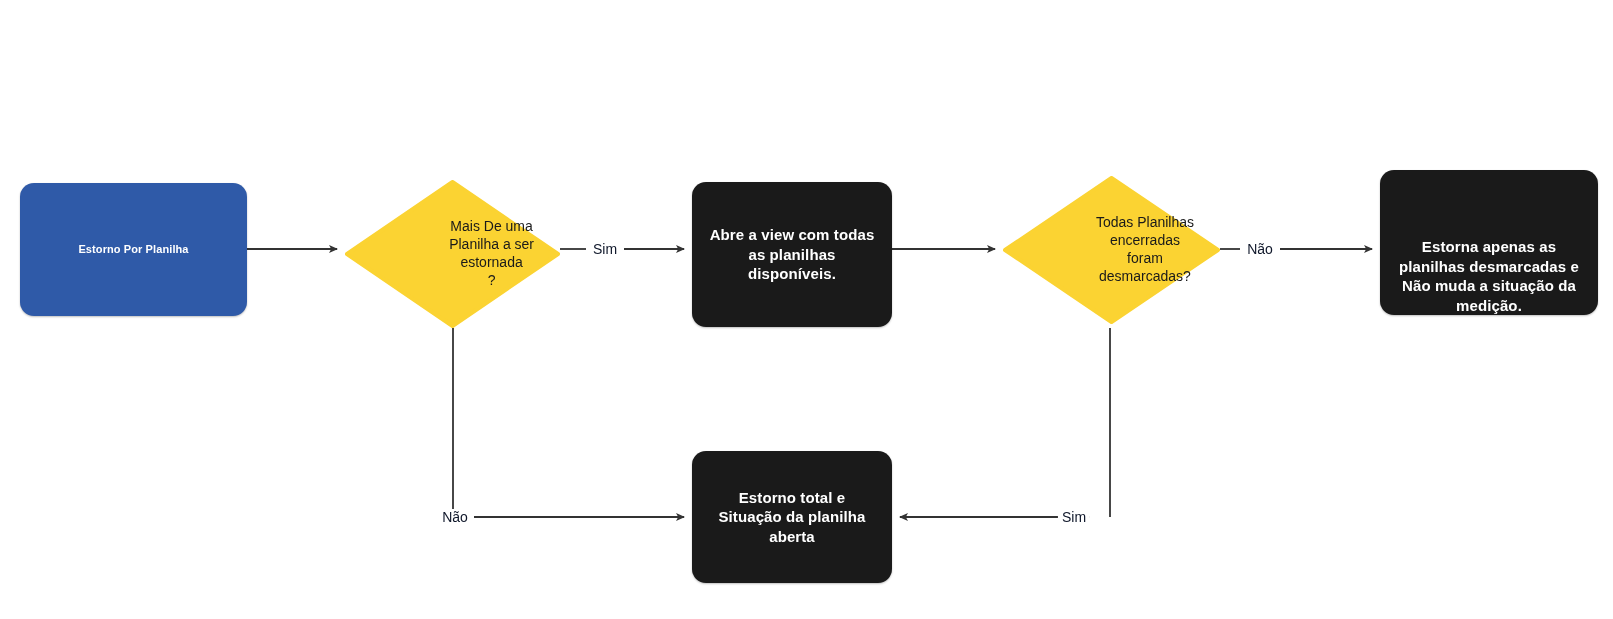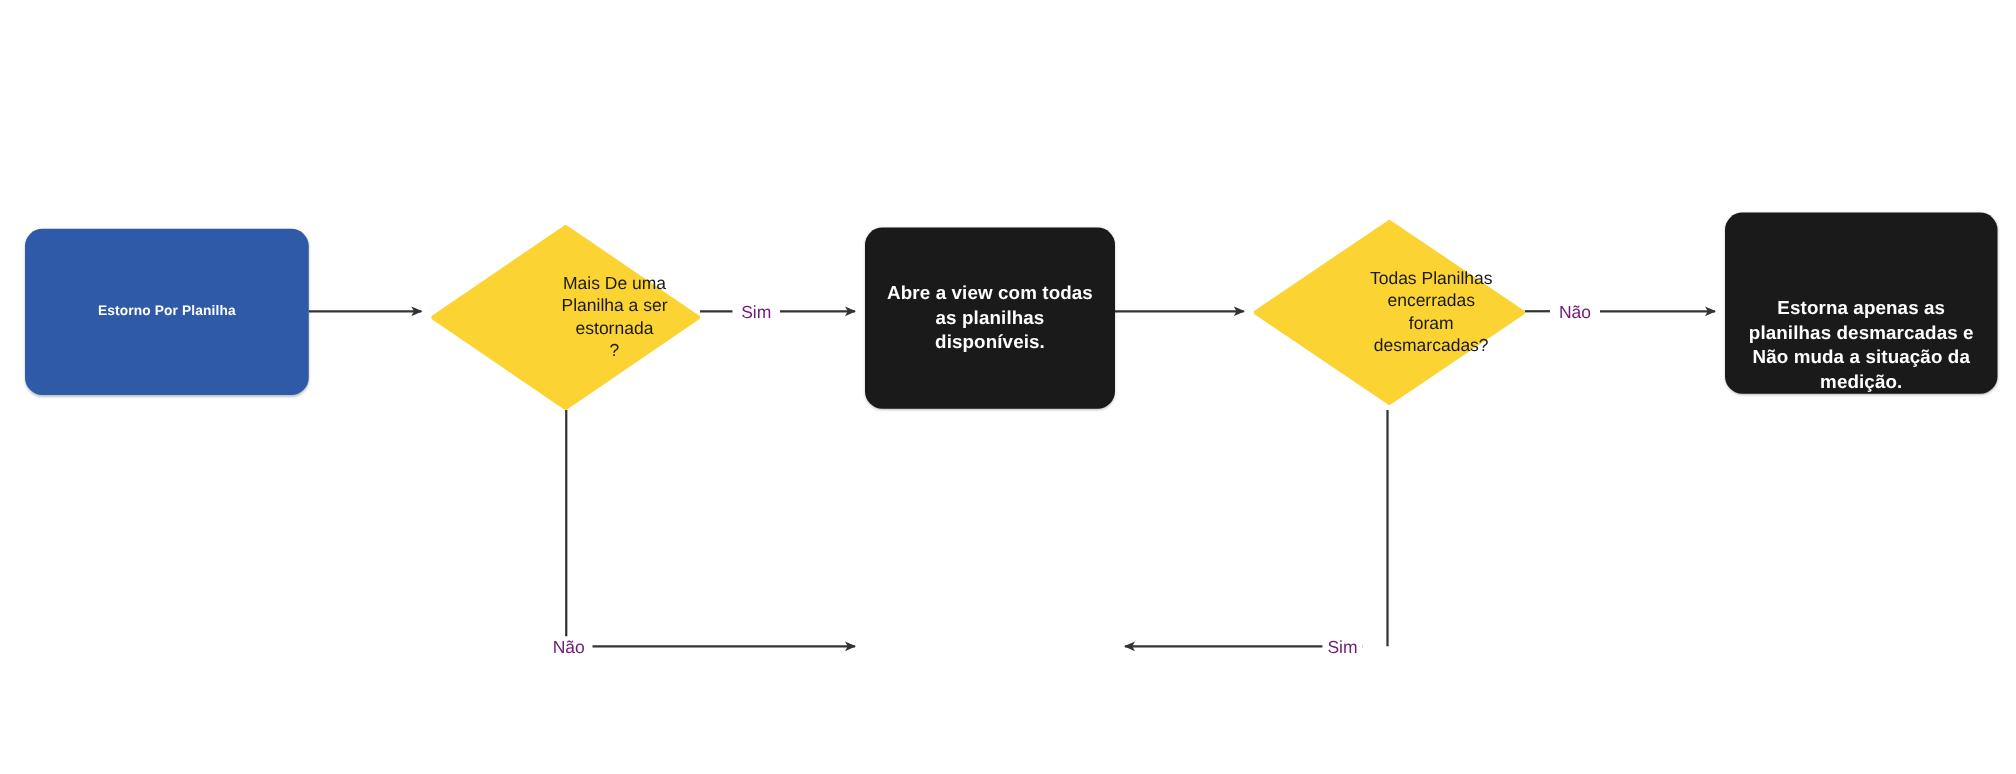--- a/index.html
+++ b/index.html
@@ -75,21 +75,21 @@
     position: absolute;
     left: 0;
     top: 0;
     width: 1613px;
     height: 619px;
     pointer-events: none;
   }
   .edge-label {
     position: absolute;
     font-size: 14px;
-    color: #701a75;
+    color: #0f172a;
     background: #ffffff;
     padding: 0 4px;
     white-space: nowrap;
     transform: translate(-50%, -50%);
     text-align: center;
   }
 </style>
 </head>
 <body>
 
@@ -144,20 +144,23 @@
     <span class="node-label">Todas Planilhas
 encerradas
 foram
 desmarcadas?</span>
   </div>
 
   <div class="node node-rect node-dark" style="left:1380px; top:170px; width:218px; height:145px;align-items:flex-end;">
     <span class="node-label">Estorna apenas as planilhas desmarcadas e Não muda a situação da medição.</span>
   </div>
 
+  <div class="node node-rect node-dark" style="left:692px; top:451px; width:200px; height:132px;">
+    <span class="node-label">Estorno total e Situação da planilha aberta</span>
+  </div>
 
   <div class="edge-label" style="left:605px; top:249px;">Sim</div>
 
   <div class="edge-label" style="left:1260px; top:249px;">Não</div>
 
   <div class="edge-label" style="left:455px; top:517px;">Não</div>
 
   <div class="edge-label" style="left:1074px; top:517px;">Sim</div>
 
 </div>

